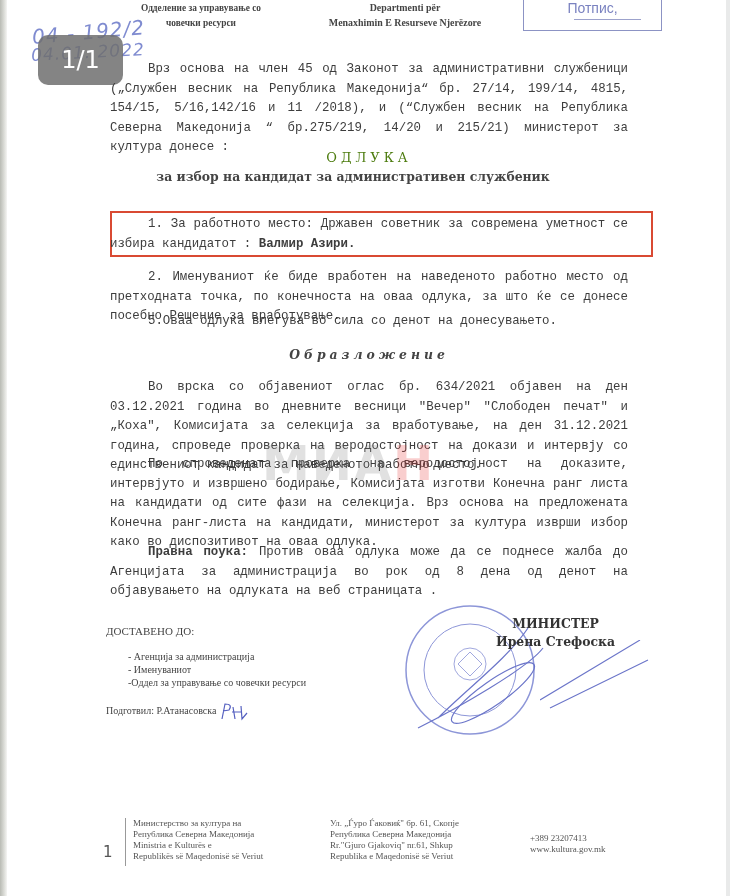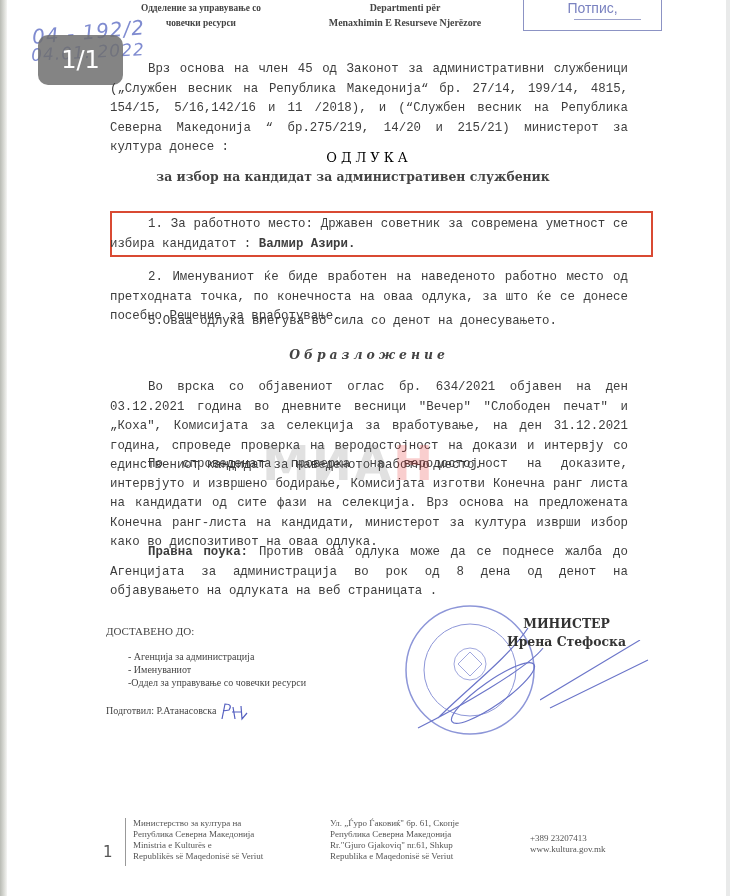--- a/index.html
+++ b/index.html
@@ -11,30 +11,30 @@
   .stamp-box { position:absolute; left:523px; top:-6px; width:137px; height:36px; border:1px solid #8c93c4; border-top:none; }
   .stamp-box .sig { position:absolute; left:0; right:0; top:6px; text-align:center; font-family:"Liberation Sans", sans-serif; font-size:14px; color:#7a82c0; }
   .stamp-box .line2 { position:absolute; left:50px; right:20px; top:25px; border-bottom:1px solid #9ca2cc; }
   .handwriting { position:absolute; font-family:"DejaVu Sans", sans-serif; color:#7f8bd0; font-size:20px; font-style:italic; letter-spacing:1px; }
   .hw1 { left:32px; top:20px; transform:rotate(-5deg); }
   .hw2 { left:31px; top:42px; transform:rotate(-3deg); font-size:17px; }
   .page-badge { position:absolute; left:38px; top:35px; width:85px; height:50px; border-radius:10px; background:rgba(110,110,110,0.85); color:#fff; font-family:"DejaVu Sans", sans-serif; font-size:24px; display:flex; align-items:center; justify-content:center; }
   .body-text { position:absolute; left:110px; width:518px; font-family:"DejaVu Serif", serif; font-size:12.4px; line-height:19.5px; color:#3d3d3d; text-align:justify; }
   .body-text p { margin:0;font-family:Liberation Mono, monospace; }
   .indent { text-indent:38px; }
-  .title { position:absolute; left:110px; width:518px; text-align:center; letter-spacing:4px; font-size:13px; color:#000000; }
+  .title { position:absolute; left:110px; width:518px; text-align:center; letter-spacing:4px; font-size:13px; color:#4d7c0f; }
   .subtitle { position:absolute; left:94px; width:518px; text-align:center; font-size:12.4px; font-weight:bold; color:#444; }
   .highlight-box { position:absolute; left:110px; top:211px; width:543px; height:46px; border:2.5px solid #d94a33; box-sizing:border-box; }
   .obraz { position:absolute; left:110px; width:518px; text-align:center; font-style:italic; letter-spacing:4px; font-size:12.4px; color:#444; font-weight:bold; }
   .watermark { position:absolute; left:262px; top:435px; font-family:"DejaVu Sans", sans-serif; font-weight:bold; font-size:48px; color:rgba(120,120,120,0.22); letter-spacing:2px; }
   .watermark .red { color:rgba(230,60,60,0.25); }
   .delivered { position:absolute; left:106px; top:625px; font-family:"Liberation Serif", serif; font-size:11px; color:#444; }
   .delivered-list { position:absolute; left:106px; top:650px; font-family:Liberation Serif, serif; font-size:10px; line-height:13px; color:#444;margin-left:22px; }
   .prepared { position:absolute; left:106px; top:702px; font-family:Liberation Serif, serif; font-size:10px; color:#444; }
-  .minister { position:absolute; left:507px; top:615px; text-align:center; font-family:"DejaVu Serif", serif; font-weight:bold; font-size:12.4px; line-height:18px; color:#333; }
+  .minister { position:absolute; left:496px; top:615px; text-align:center; font-family:"DejaVu Serif", serif; font-weight:bold; font-size:12.4px; line-height:18px; color:#333; }
   .seal { position:absolute; left:398px; top:598px; width:150px; height:145px; }
   .footer-num { position:absolute; left:103px; top:843px; font-family:"DejaVu Sans", sans-serif; font-size:15px; color:#555; }
   .footer-divider { position:absolute; left:125px; top:818px; width:1px; height:48px; background:#999; }
   .footer-col { position:absolute; top:818px; font-family:"Liberation Serif", serif; font-size:9px; line-height:11px; color:#555; }
   .fc1 { left:133px; } .fc2 { left:330px; } .fc3 { left:530px; top:833px; }
 </style>
 </head>
 <body>
 
 <div class="left-edge"></div>

